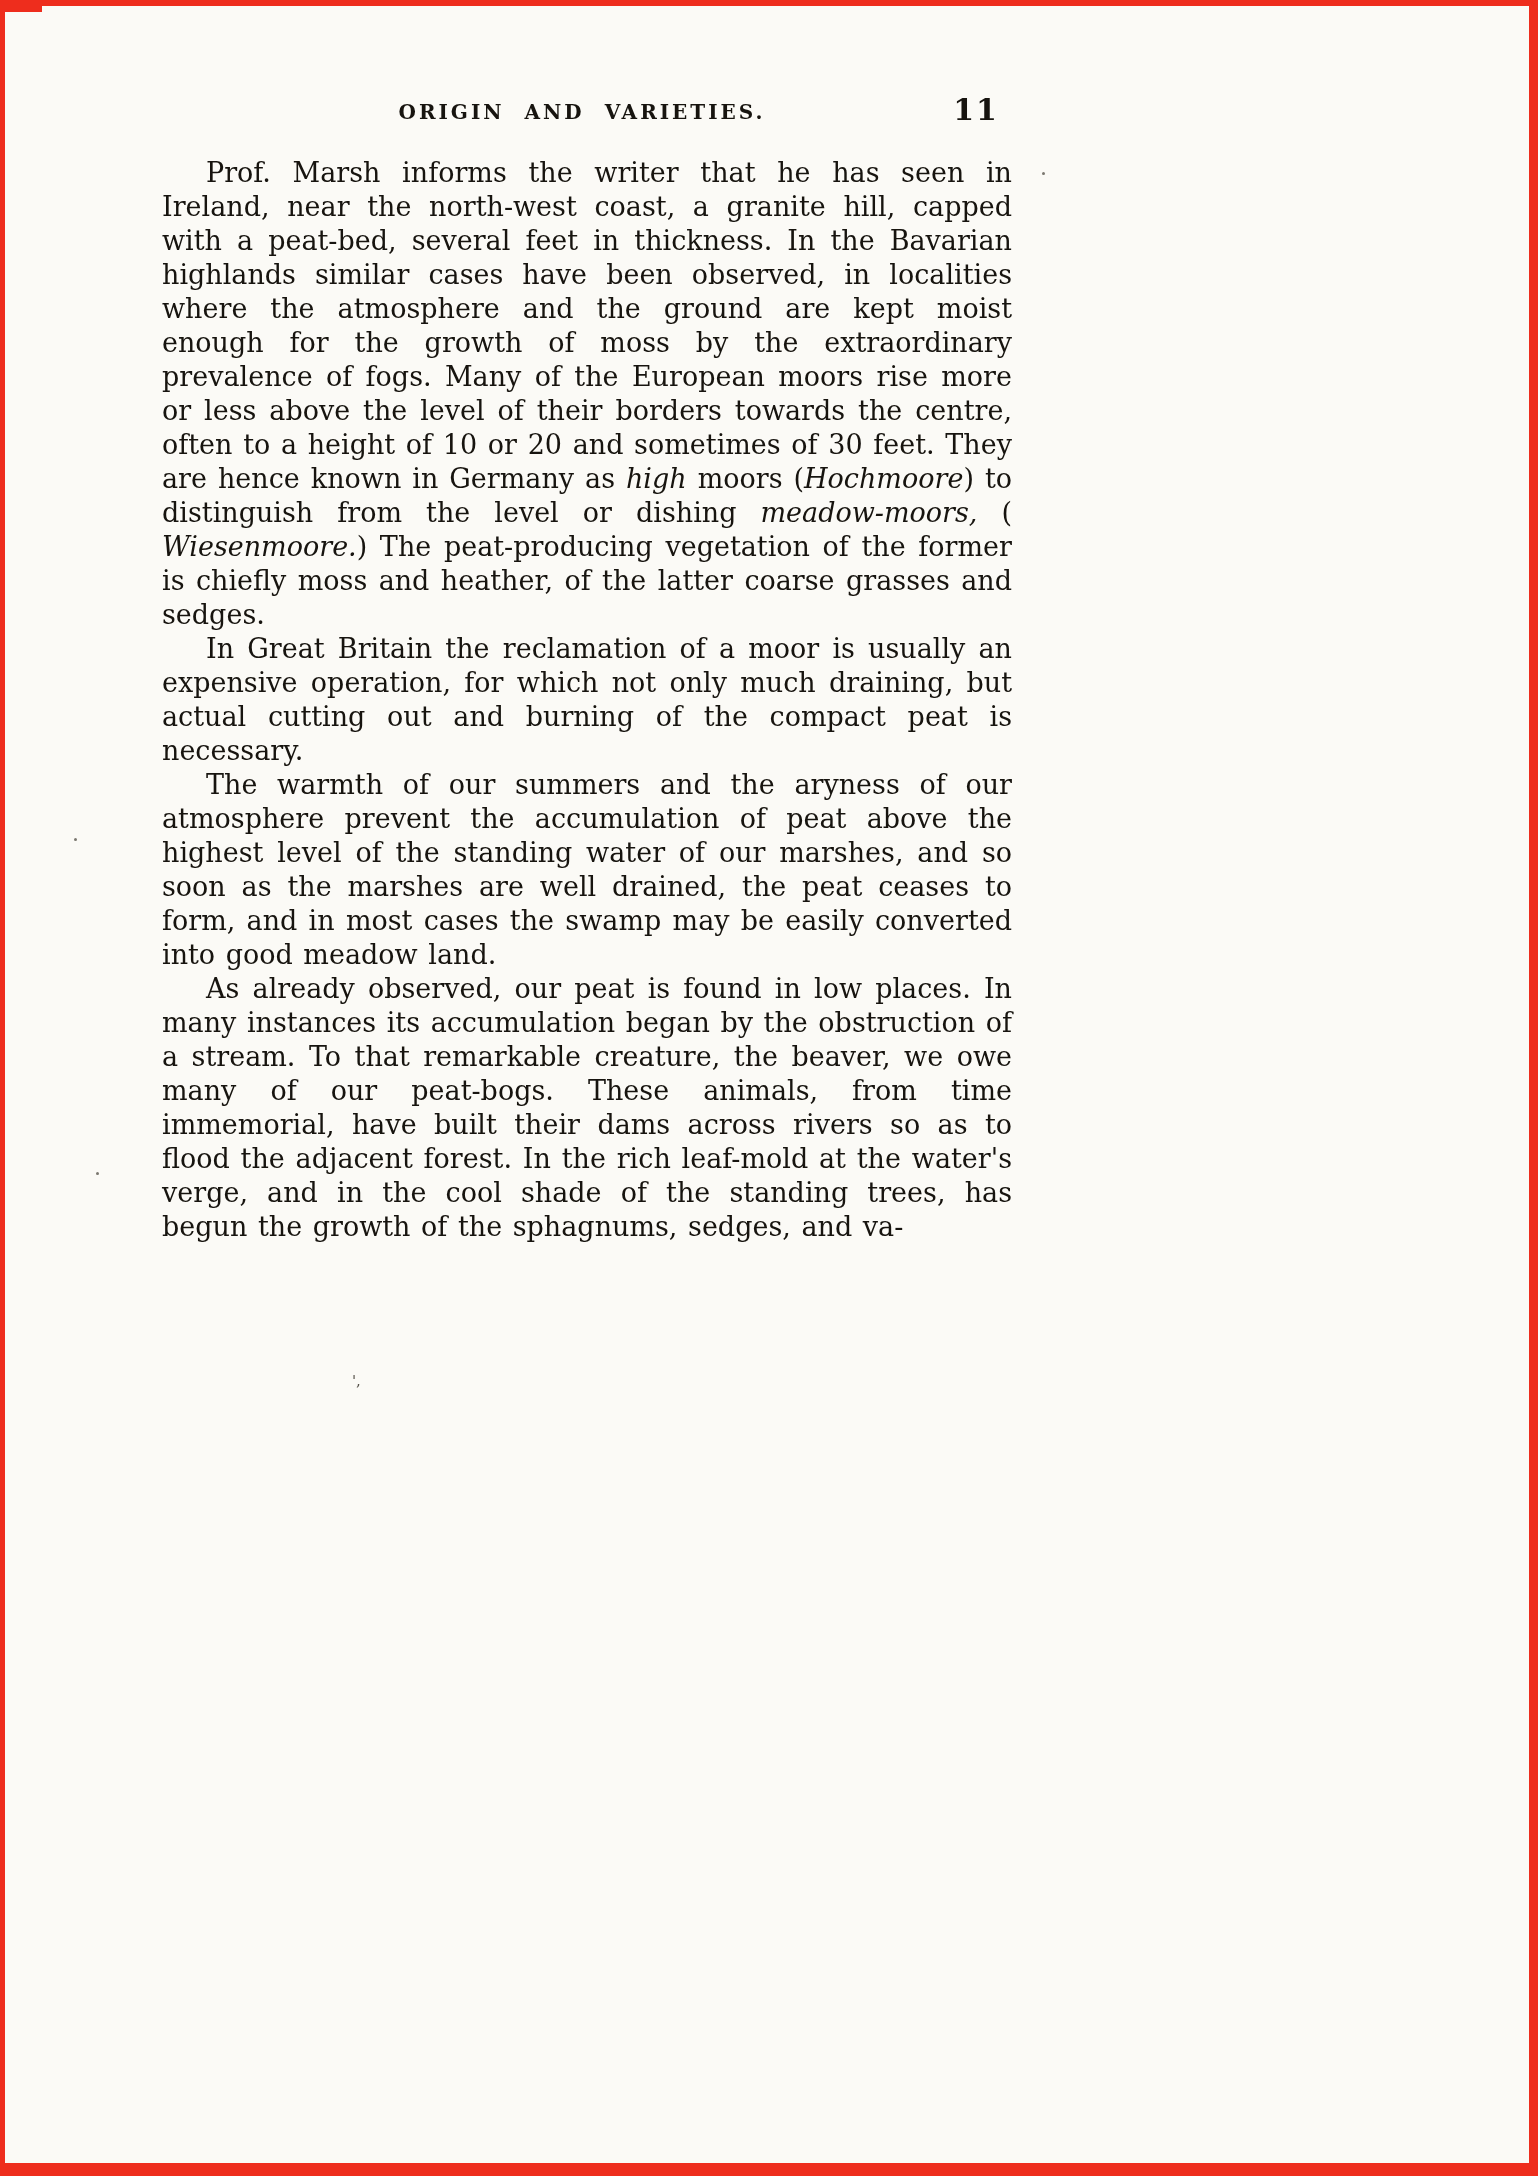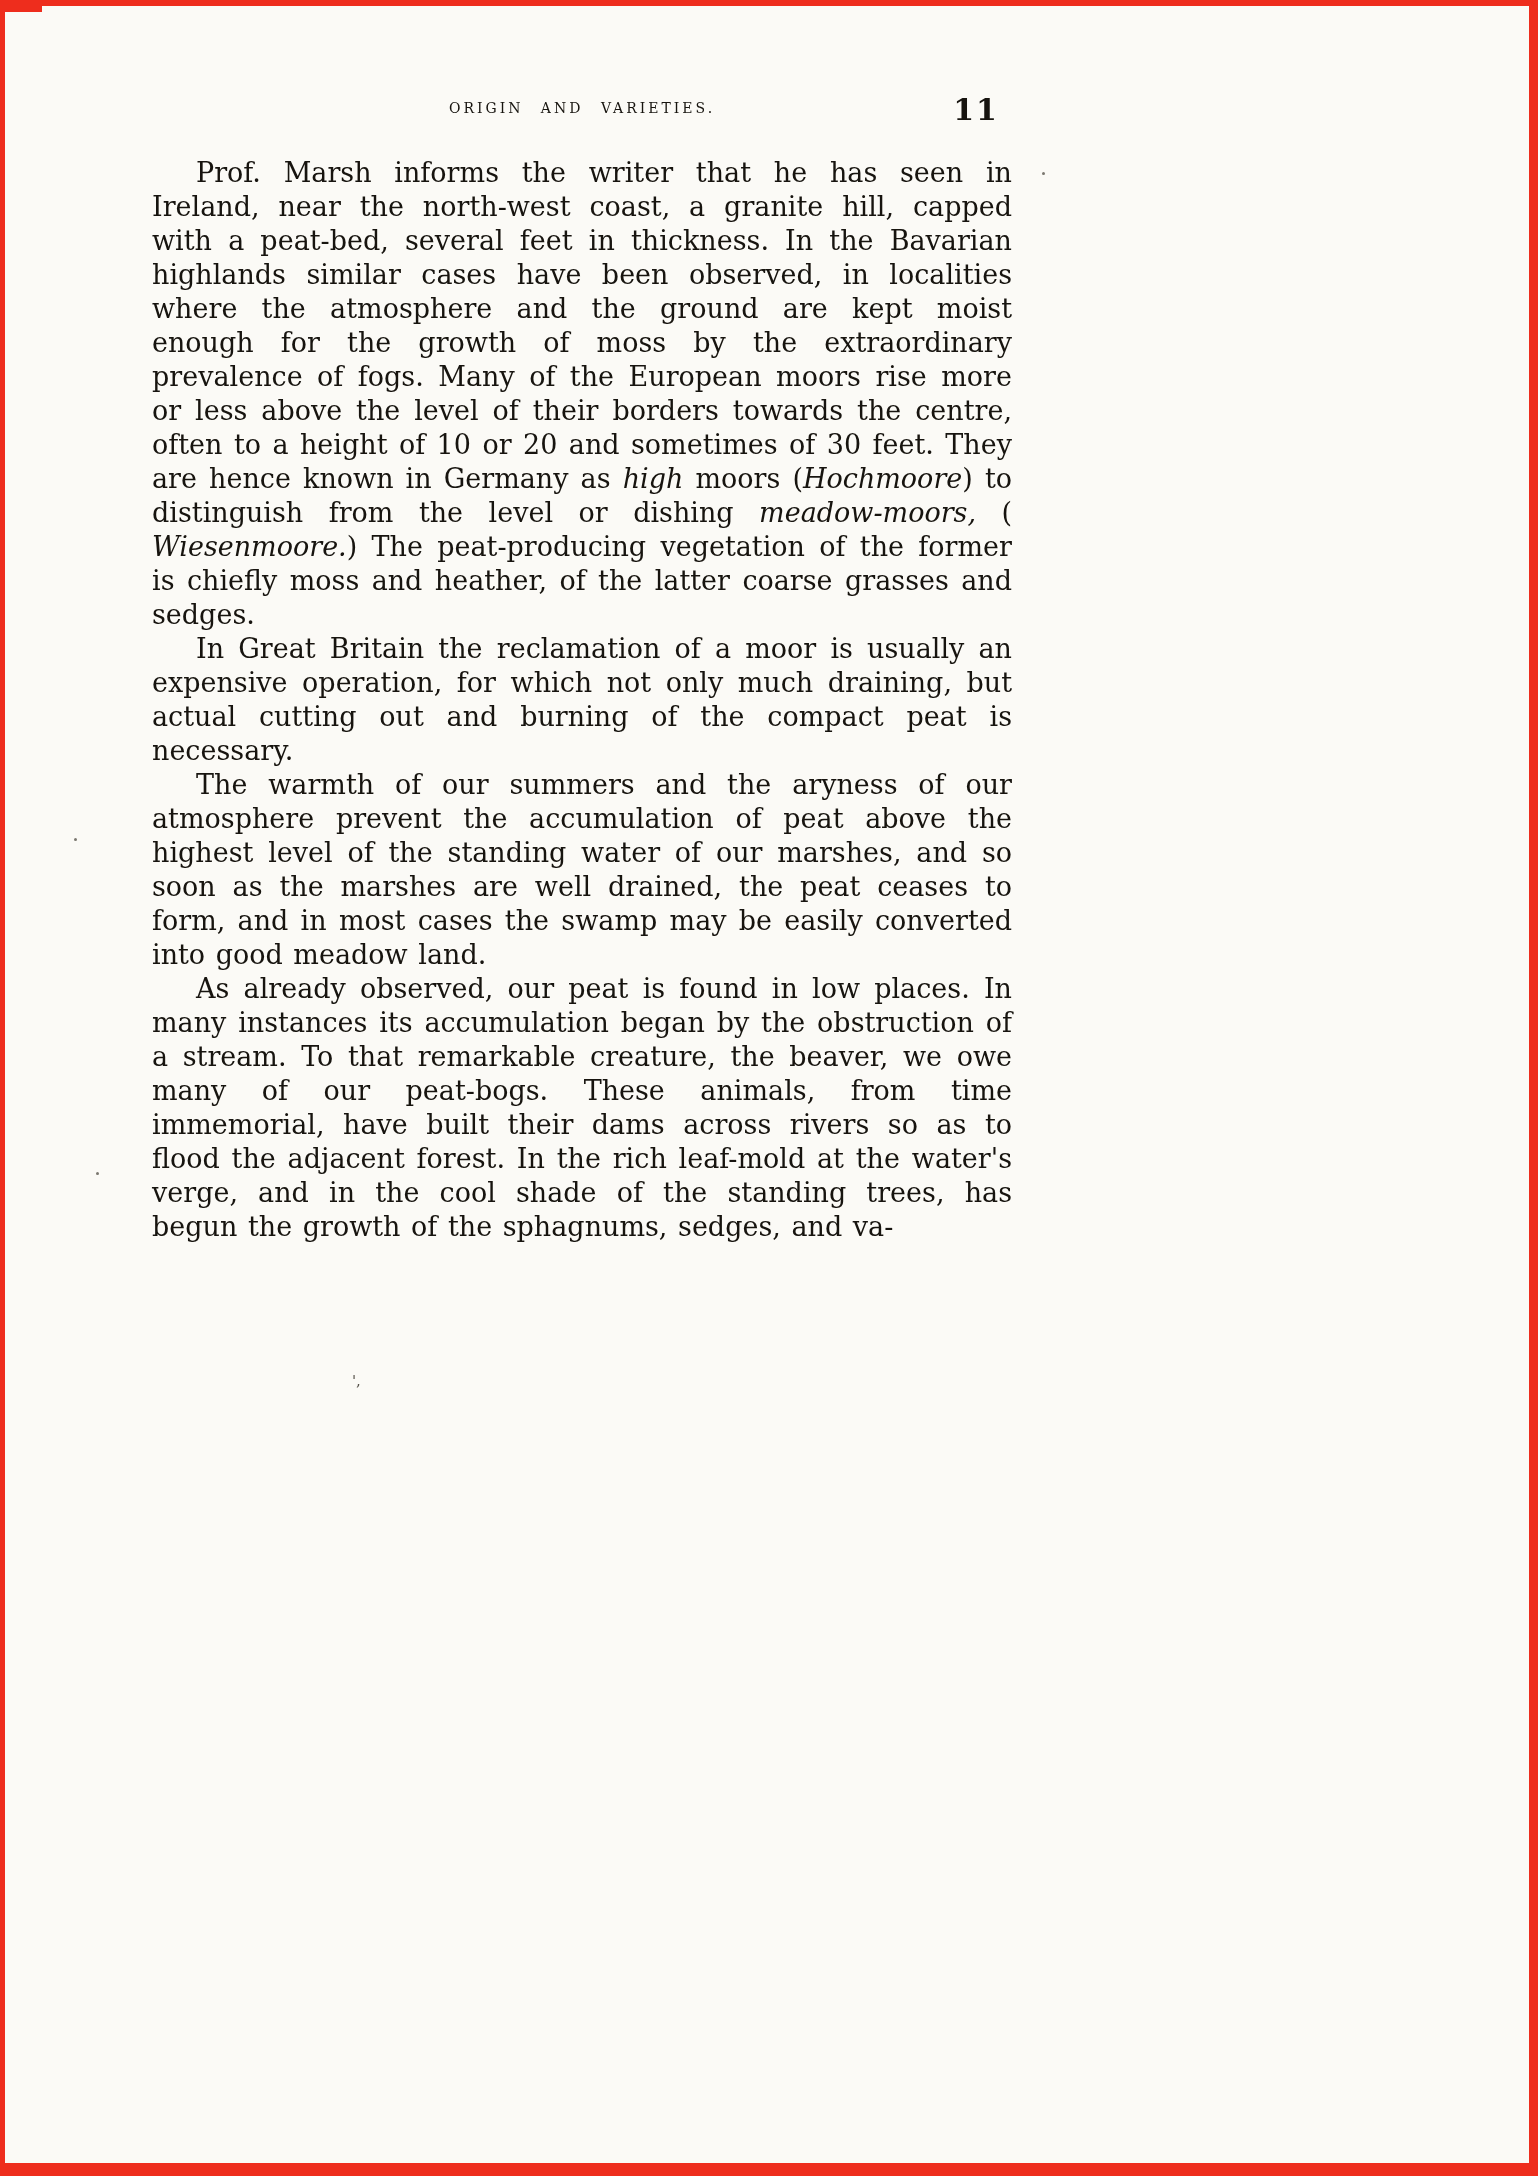--- a/index.html
+++ b/index.html
@@ -25,34 +25,35 @@
                  background: var(--edge-red, #ee2d1d); }
 
   .content {
     position: absolute;
     left: 152px; top: 92px; width: 860px;
   }
   .pageheader { position: relative; height: 42px; margin-bottom: 22px; }
   .running-title {
     position: absolute; left: 50%; top: 8px;
     transform: translateX(-50%);
-    font-size: 14px; font-weight: normal;
+    font-size: 20px; font-weight: bold;
     letter-spacing: 3px; word-spacing: 10px;
     white-space: nowrap;
   }
   .page-number {
     position: absolute; right: 13px; top: 0;
     font-size: 30px; font-weight: bold; letter-spacing: 2px;
   }
 
   .bodytext {
     font-size: 27px;
     line-height: 34px;
     text-align: justify;
     word-spacing: 2px;
+    margin-left: 10px;
   }
   .bodytext p { margin: 0; text-indent: 44px; }
   .bodytext em { font-style: italic; }
 
   
   .speck { position: absolute; border-radius: 50%; background: #7a776f; }
   .speck-a { left: 1042px; top: 172px; width: 3px; height: 3px; }
   .speck-b { left: 74px;  top: 838px; width: 3px; height: 3px; }
   .speck-c { left: 96px;  top: 1172px; width: 3px; height: 3px; }
   .artifact {

